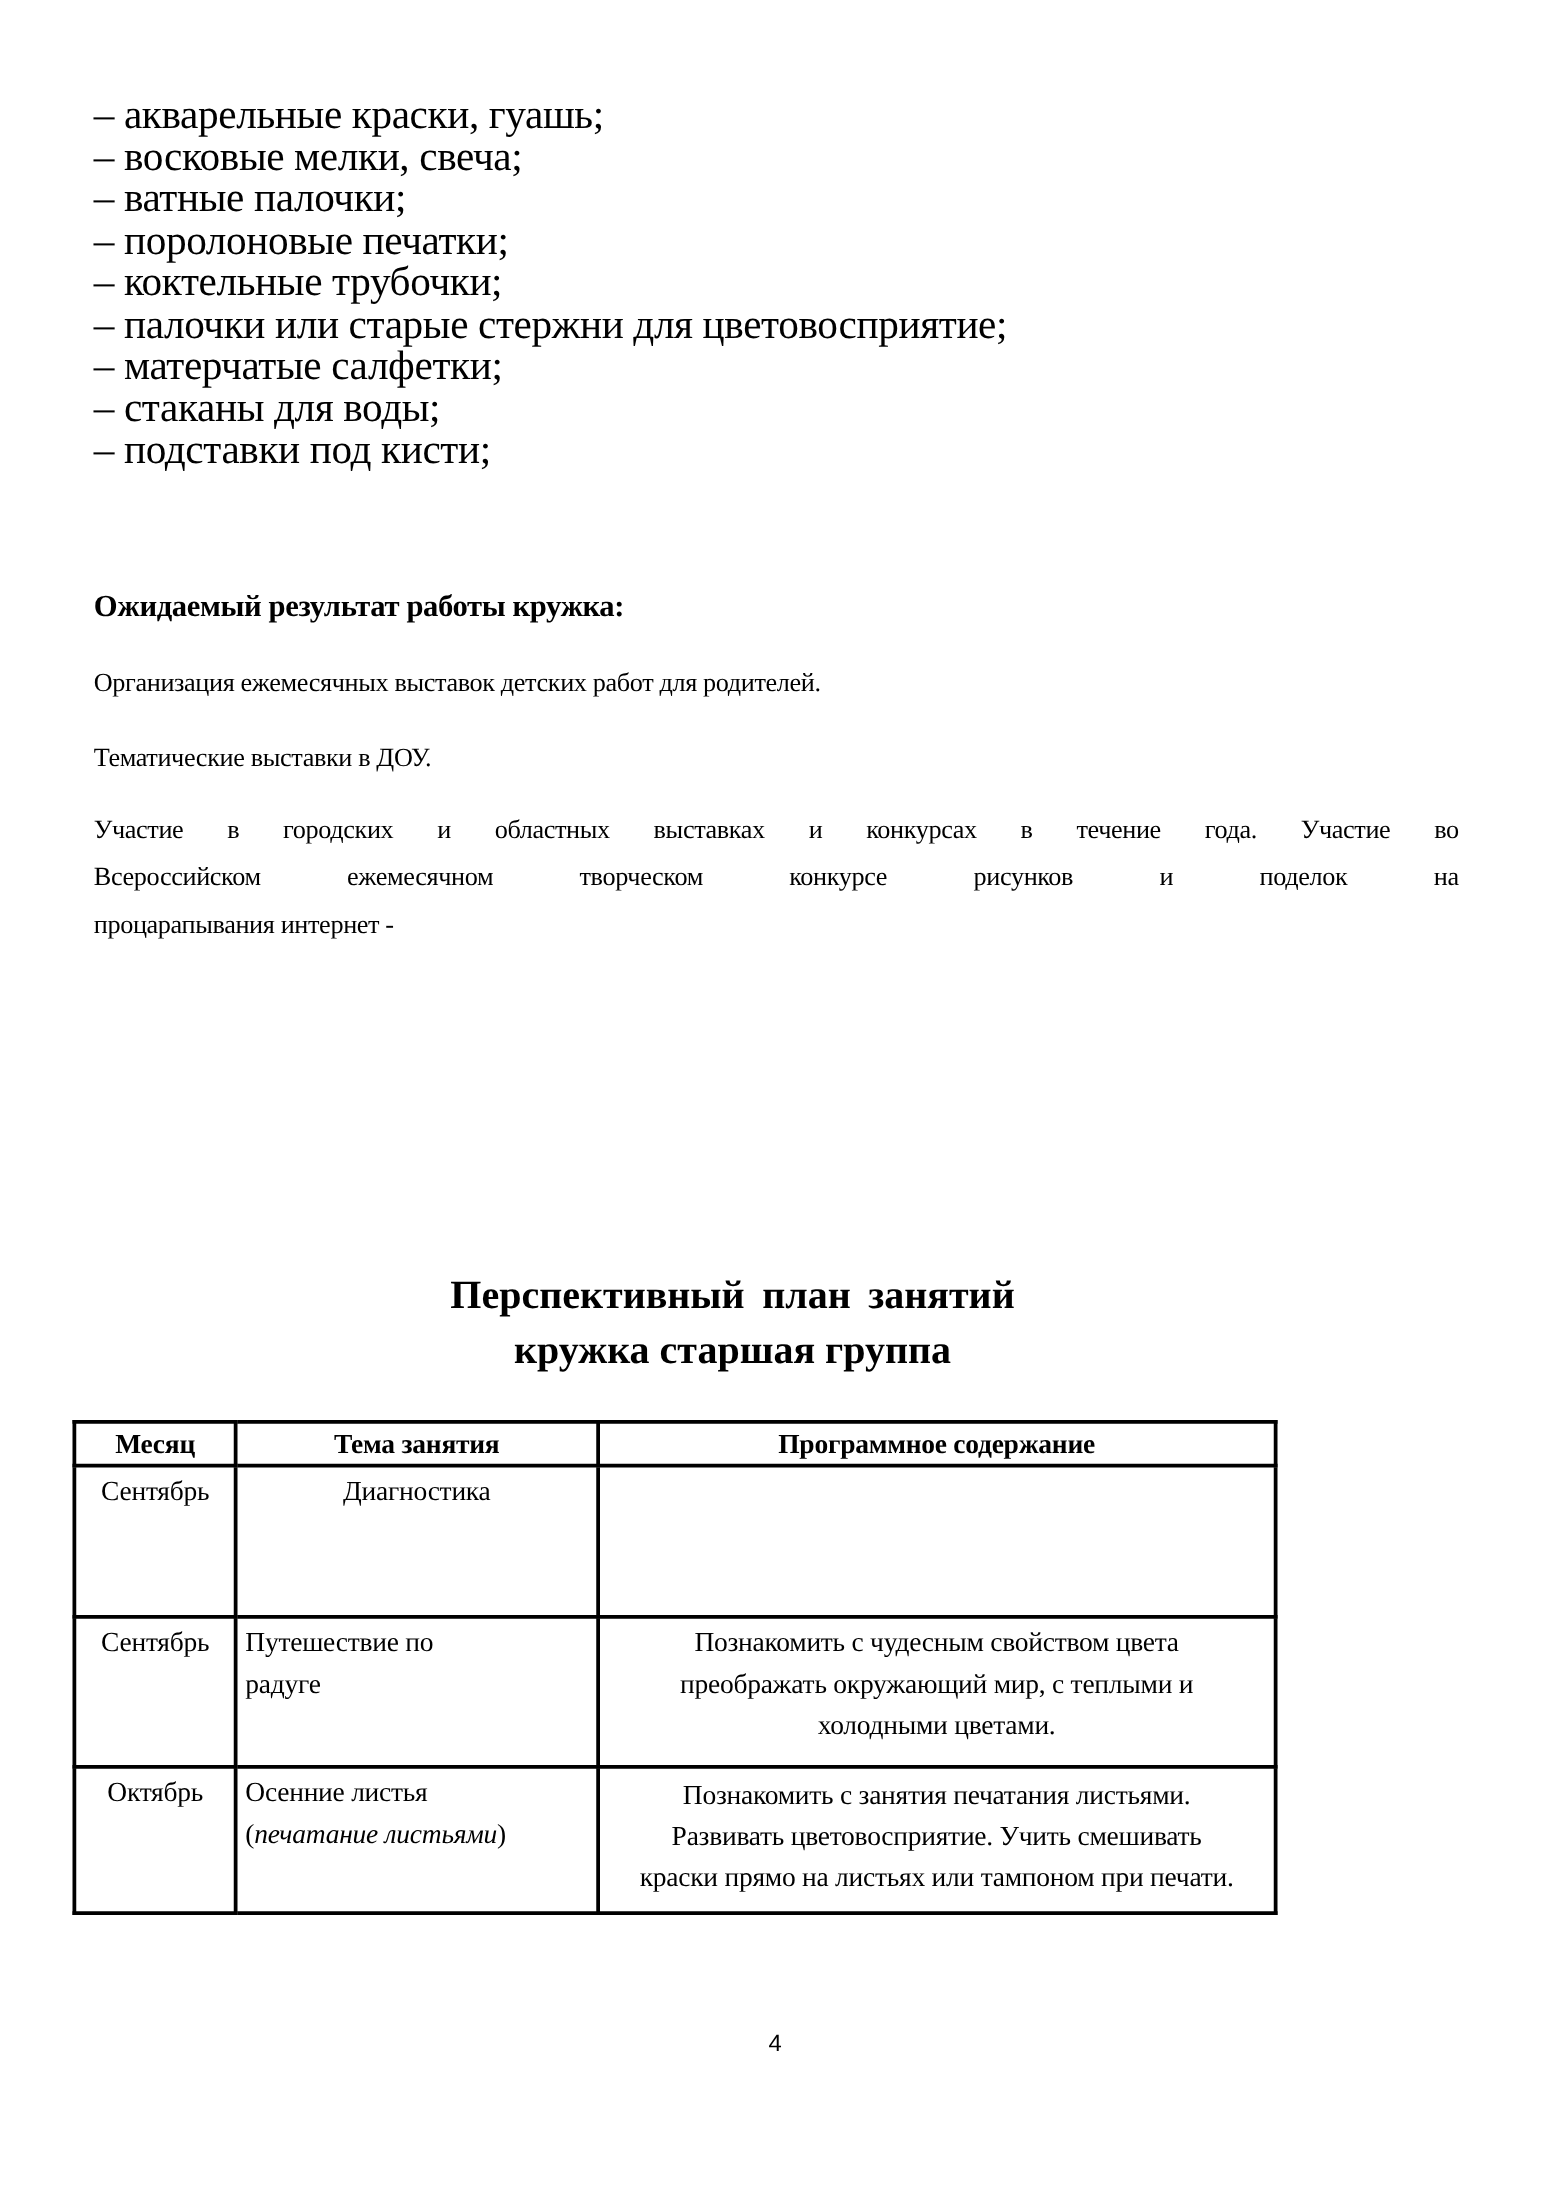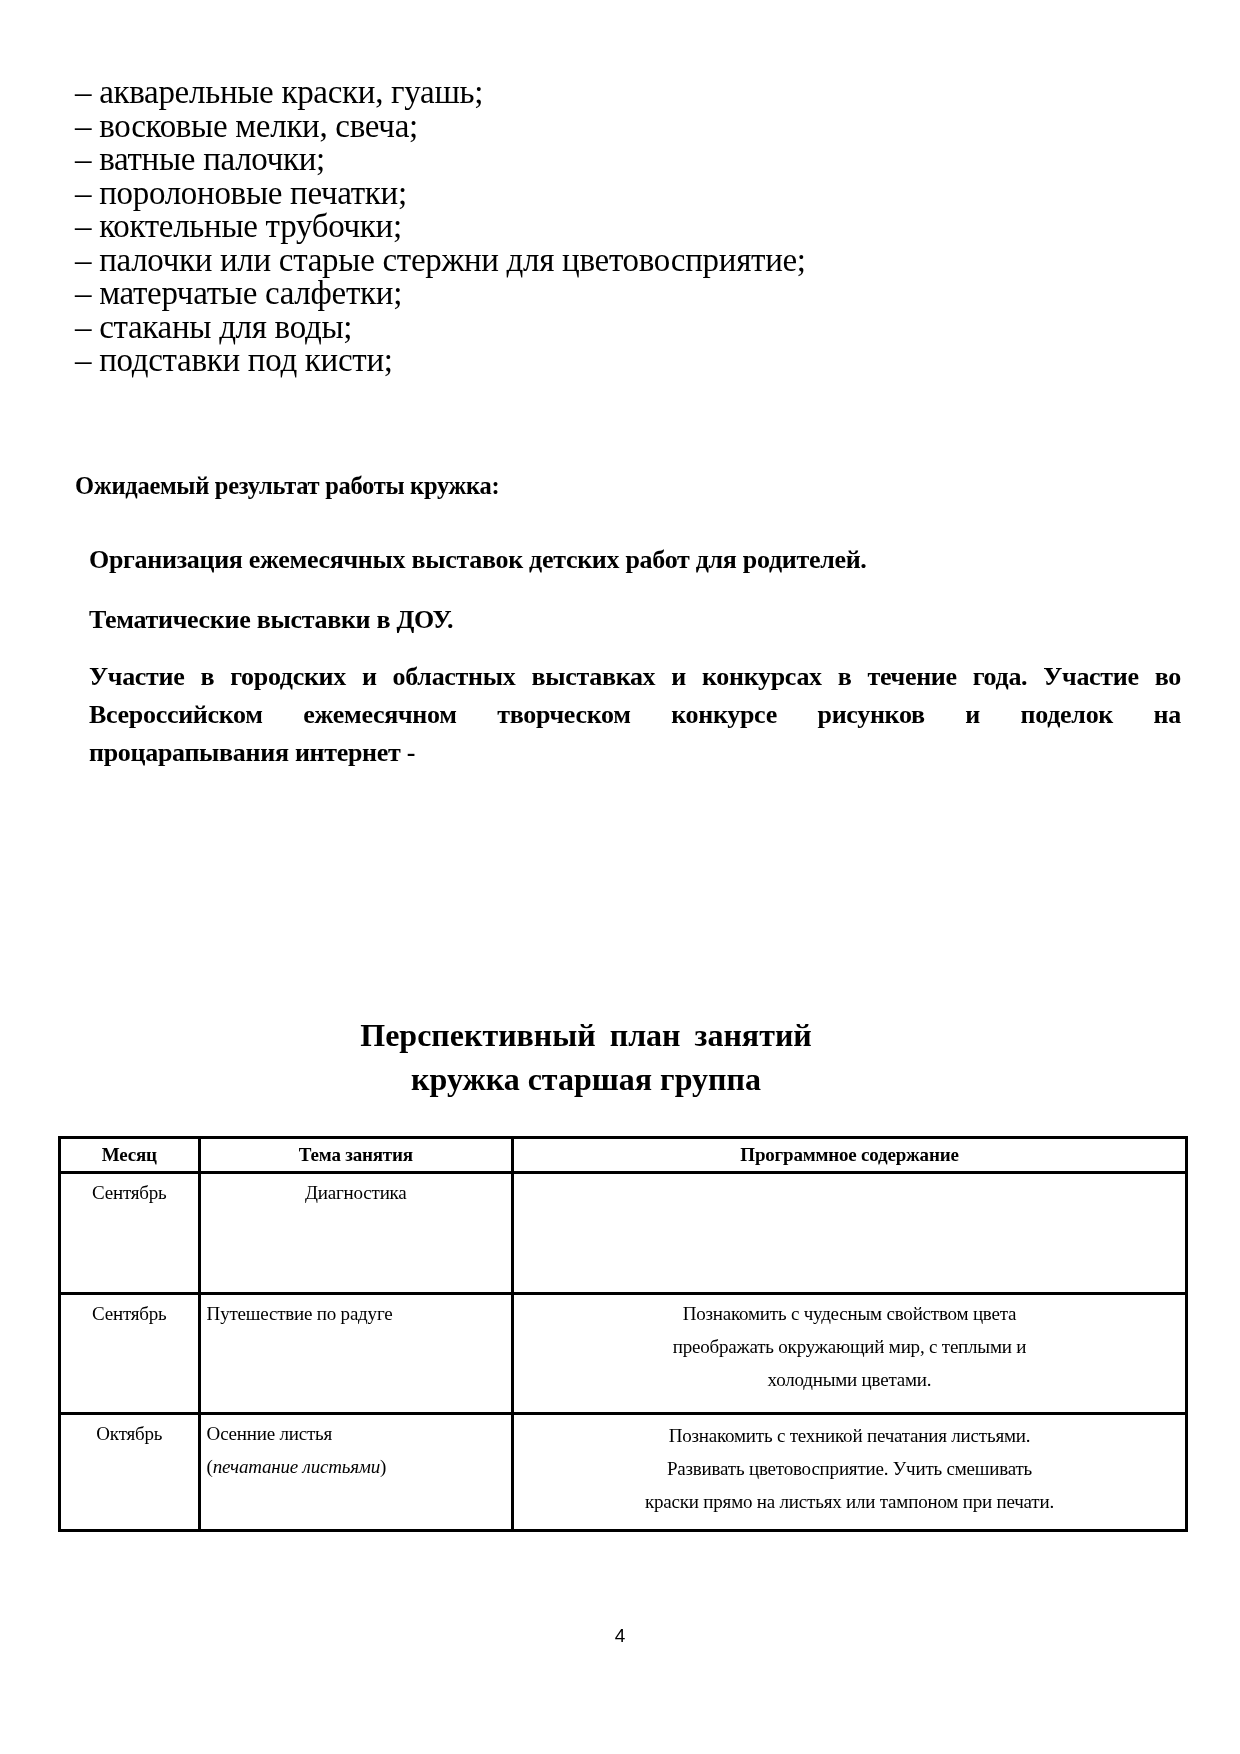--- a/index.html
+++ b/index.html
@@ -15,42 +15,42 @@
       list-style: none; font-size: 33px; line-height: 33.5px;
       letter-spacing: -0.3px;
     }
     .materials-list li { margin: 0; padding: 0; white-space: nowrap; }
 
     .result-heading {
       position: absolute; left: 75px; top: 470px; margin: 0;
       font-size: 24.5px; font-weight: bold; line-height: 32px; letter-spacing: -0.3px;
     }
     .para {
-      position: absolute; left: 75px; margin: 14px;
-      font-size: 26px; line-height: 38px; letter-spacing: -0.3px; font-weight: bold;
+      position: absolute; left: 75px; margin: 0;
+      font-size: 21px; line-height: 38px; letter-spacing: -0.3px;
     }
     .para-1 { top: 527px; }
     .para-2 { top: 587px; }
     .para-3 {
       top: 644px; width: 1092px; text-align: justify; text-align-last: left;
     }
     .para-3 .line { display: block; }
     .para-3 .line.justified { text-align: justify; text-align-last: justify; }
 
     .plan-title {
       position: absolute; left: 12px; top: 1013px; width: 1148px; text-align: center;
       margin: 0; font-size: 32px; line-height: 44px;
     }
     .plan-title .t1 { font-weight: bold; word-spacing: 6px; display: block; }
     .plan-title .t2 { display: block; }
     .plan-title .t2 b { font-weight: bold; }
 
     table.plan {
-      position: absolute; left: 58px; top: 1136px; width: 1130px;
-      border-collapse: collapse; font-size: 19px; letter-spacing: -0.2px;
+      position: absolute; left: 58px; top: 1136px; width: 964px;
+      border-collapse: collapse; font-size: 22px; letter-spacing: -0.2px;
     }
     table.plan th, table.plan td {
       border: 3px solid #000000; vertical-align: top; padding: 0 6px;
     }
     table.plan th {
       font-weight: bold; text-align: center; height: 32px; line-height: 32px; padding: 0;
     }
     table.plan col.c1 { width: 139px; }
     table.plan col.c2 { width: 312px; }
     table.plan col.c3 { width: 671px; }
@@ -131,21 +131,21 @@
           <div>холодными цветами.</div>
         </td>
       </tr>
       <tr class="r3">
         <td class="month">Октябрь</td>
         <td class="topic">
           <div>Осенние листья</div>
           <div>(<span class="italic">печатание листьями</span>)</div>
         </td>
         <td class="content r3c">
-          <div>Познакомить с техникой печатания листьями.</div>
+          <div>Познакомить с занятия печатания листьями.</div>
           <div>Развивать цветовосприятие. Учить смешивать</div>
           <div>краски прямо на листьях или тампоном при печати.</div>
         </td>
       </tr>
     </tbody>
   </table>
 
   <div class="page-number">4</div>
 </div>
 

